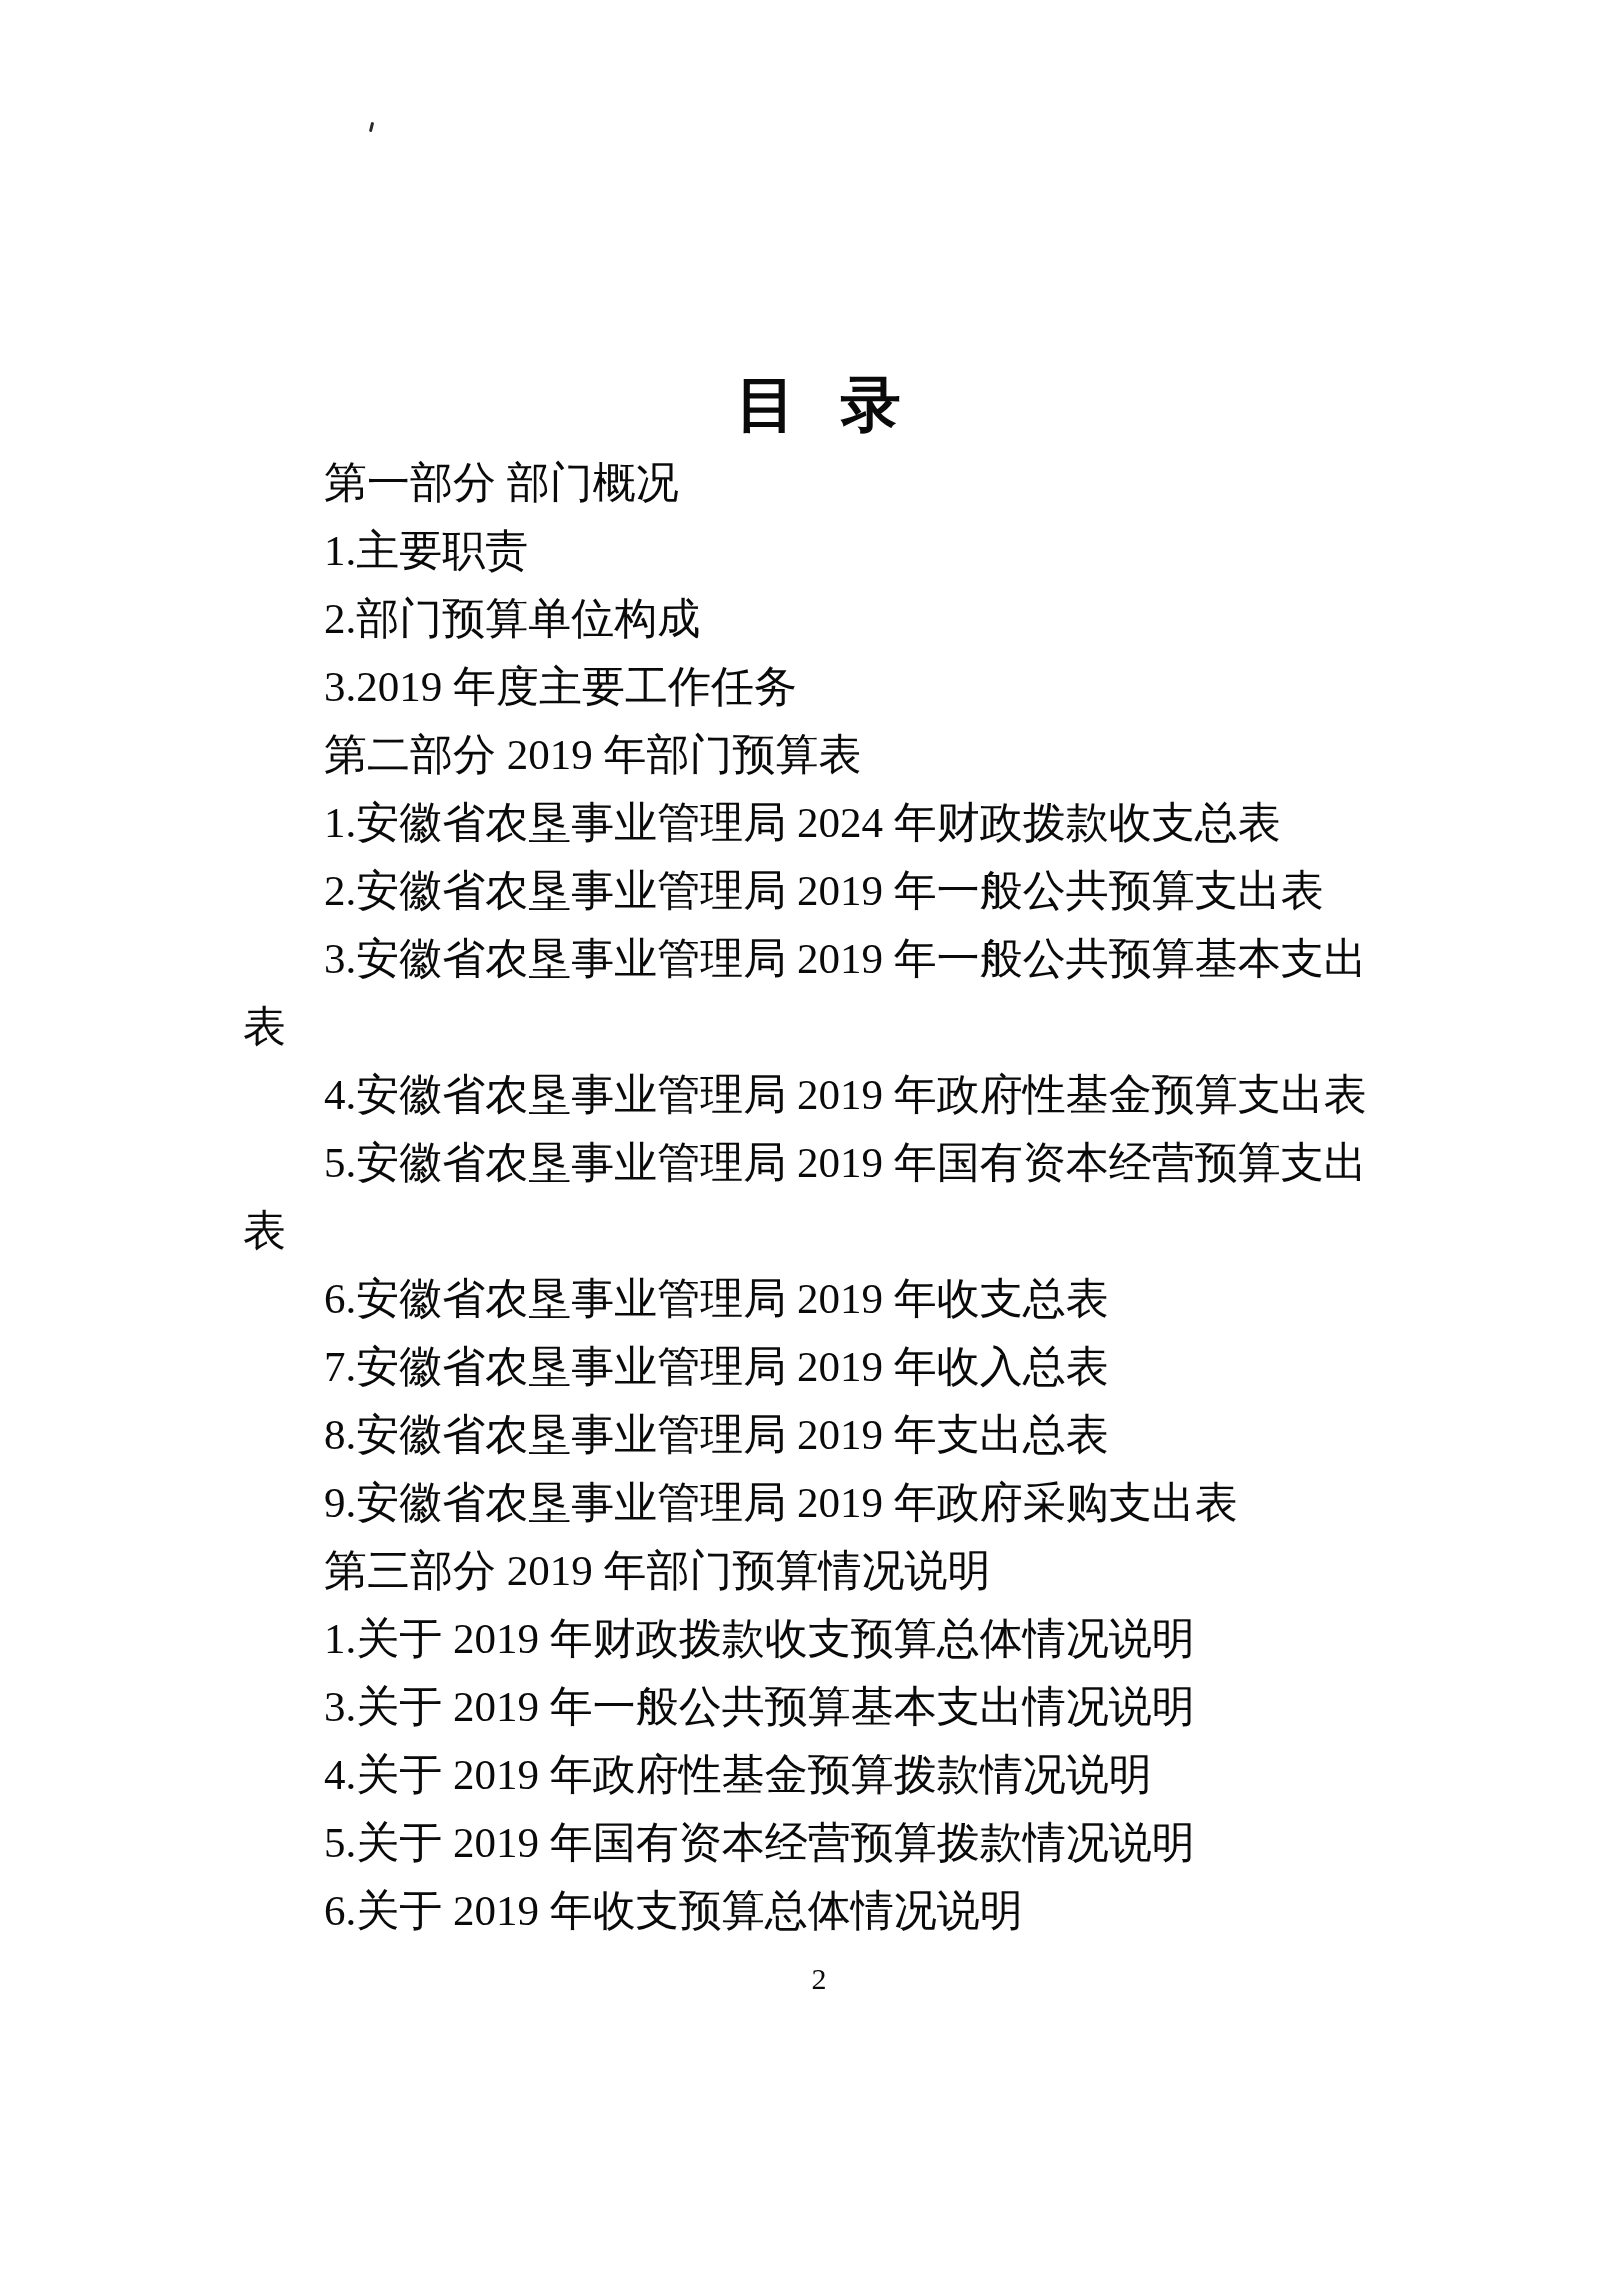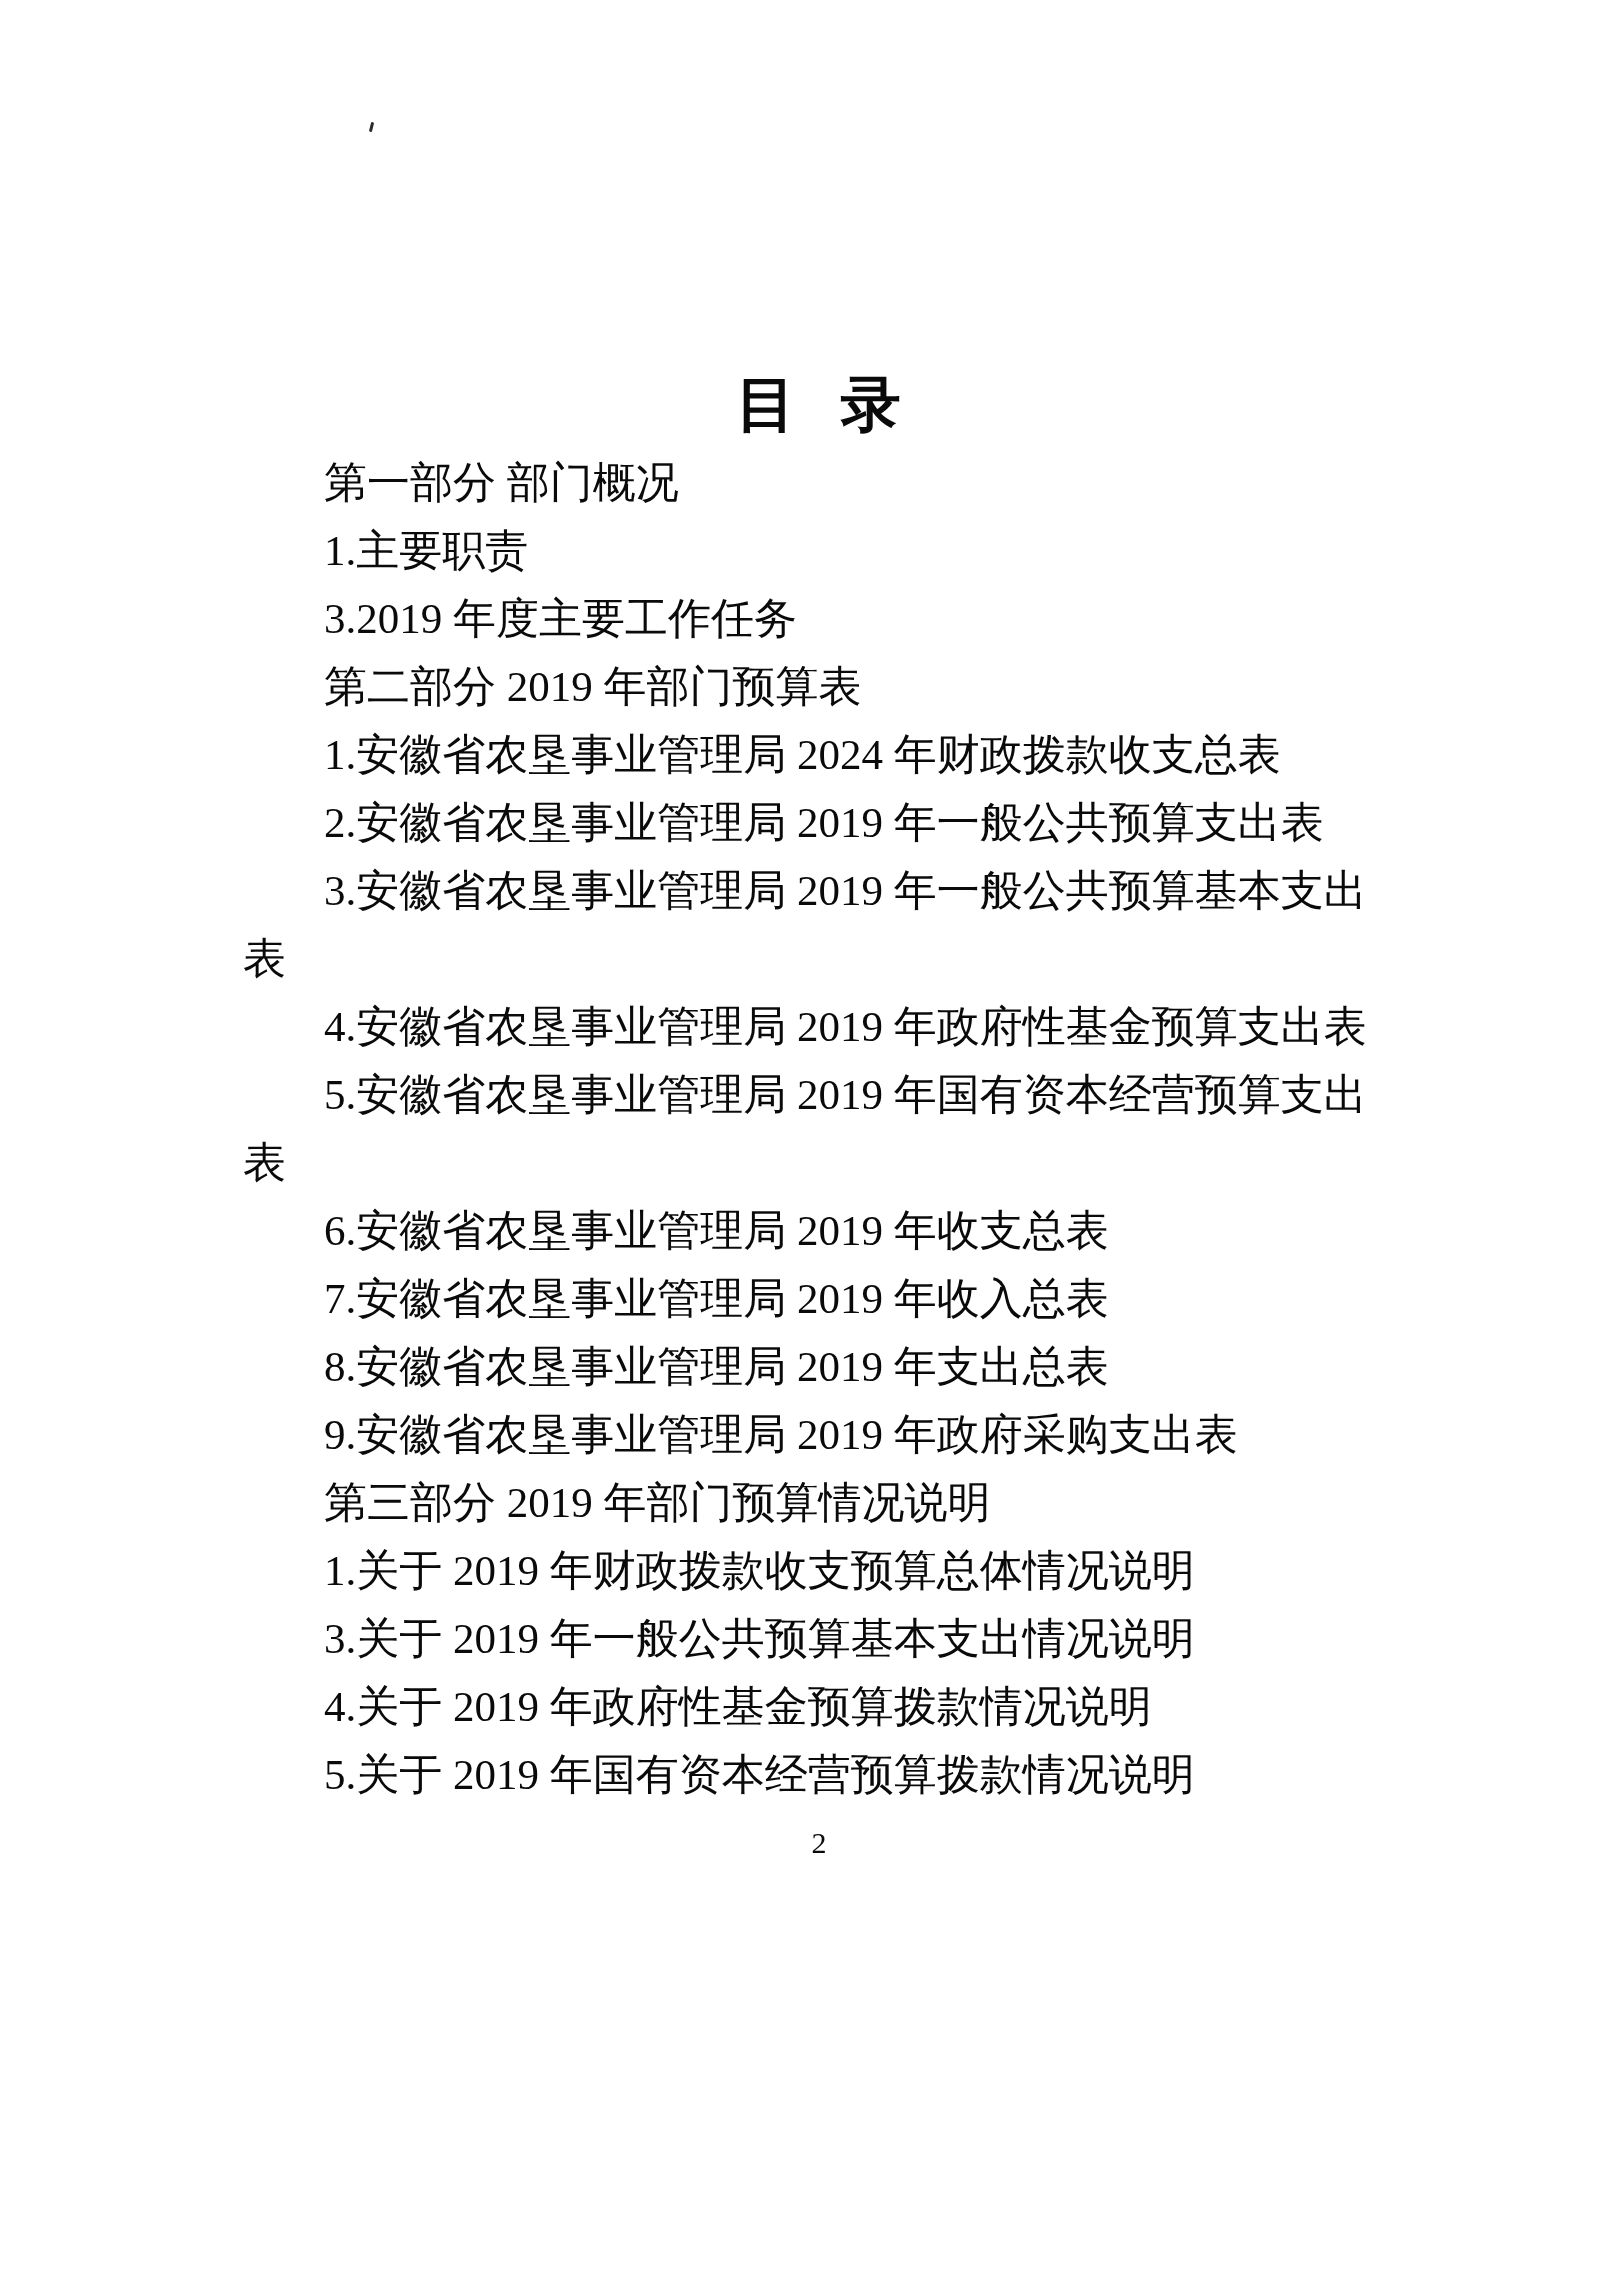--- a/index.html
+++ b/index.html
@@ -68,36 +68,38 @@
 <div class="page">
 
   <div class="stray-mark"></div>
 
   <div class="content">
 
     <p class="doc-title">目 录</p>
 
     <p class="line heading">第一部分 部门概况</p>
     <p class="line">1.主要职责</p>
+    <p class="line">2.部门预算单位构成</p>
     <p class="line">3.2019 年度主要工作任务</p>
 
     <p class="line heading">第二部分 2019 年部门预算表</p>
     <p class="line">1.安徽省农垦事业管理局 2024 年财政拨款收支总表</p>
     <p class="line">2.安徽省农垦事业管理局 2019 年一般公共预算支出表</p>
     <p class="line">3.安徽省农垦事业管理局 2019 年一般公共预算基本支出表</p>
     <p class="line">4.安徽省农垦事业管理局 2019 年政府性基金预算支出表</p>
     <p class="line">5.安徽省农垦事业管理局 2019 年国有资本经营预算支出表</p>
     <p class="line">6.安徽省农垦事业管理局 2019 年收支总表</p>
     <p class="line">7.安徽省农垦事业管理局 2019 年收入总表</p>
     <p class="line">8.安徽省农垦事业管理局 2019 年支出总表</p>
     <p class="line">9.安徽省农垦事业管理局 2019 年政府采购支出表</p>
 
     <p class="line heading">第三部分 2019 年部门预算情况说明</p>
     <p class="line">1.关于 2019 年财政拨款收支预算总体情况说明</p>
     <p class="line">3.关于 2019 年一般公共预算基本支出情况说明</p>
     <p class="line">4.关于 2019 年政府性基金预算拨款情况说明</p>
     <p class="line">5.关于 2019 年国有资本经营预算拨款情况说明</p>
+    <p class="line">6.关于 2019 年收支预算总体情况说明</p>
 
     <p class="pagenum">2</p>
 
   </div>
 </div>
 
 
 </body></html>

